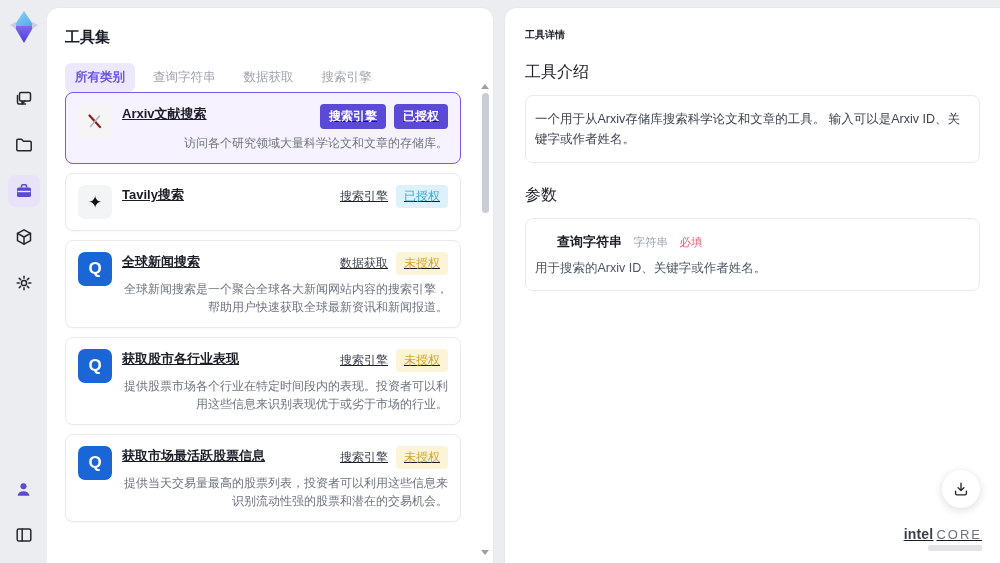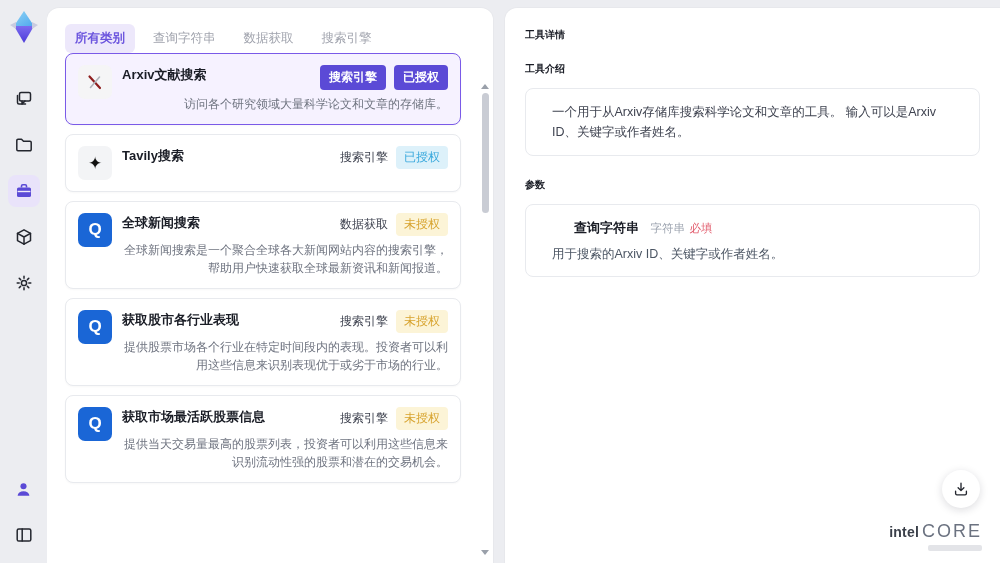--- a/index.html
+++ b/index.html
@@ -48,63 +48,63 @@
   .tool-card.selected { background:#F6F2FF; border:1.5px solid #7A5AE8; }
   .tool-icon {
     flex:0 0 34px; width:34px; height:34px; border-radius:7px;
     display:flex; align-items:center; justify-content:center;
     font-weight:800; overflow:hidden;
   }
   .tool-icon.light { background:#F5F5F6; }
   .tool-icon.blue  { background:#1A66D6; color:#fff; font-size:17px; }
   .tool-icon.star  { background:#F3F4F6; color:#111; font-size:17px; font-weight:400; }
   .tool-body { flex:1; min-width:0; }
-  .tool-top { display:flex; align-items:flex-start; }
+  .tool-top { display:flex; align-items:flex-start;text-decoration:underline; }
   .tool-name { font-size:13px; font-weight:700; color:#1A1D26; padding-top:1px; }
   .tags { margin-left:auto; display:flex; gap:8px; align-items:center; }
   .tag { font-size:12px; white-space:nowrap; }
   .tag.solid { background:#5B4AD6; color:#fff; padding:4px 9px; border-radius:4px; font-weight:600; }
   .tag.cat-plain { color:#3F4350; }
   .tag.auth { background:#DDF1FA; color:#38A8DC; padding:3px 8px; border-radius:4px; }
   .tag.unauth { background:#FCF4D7; color:#D7A32E; padding:3px 8px; border-radius:4px; }
   .tool-desc { font-size:12px; color:#6F7480; line-height:1.5; margin-top:5px;text-align:right; }
 
   
   .scrollbar { position:absolute; right:3px; top:76px; bottom:6px; width:10px; }
   .sb-arrow { width:0; height:0; margin:0 auto; border-left:4px solid transparent; border-right:4px solid transparent; }
   .sb-arrow.up { border-bottom:5px solid #9AA0AA; }
   .sb-arrow.down { border-top:5px solid #9AA0AA; position:absolute; bottom:22px; left:1px; }
   .sb-thumb { width:7px; margin:4px auto 0 auto; height:120px; background:#C9CCD4; border-radius:4px; }
 
   
   .detail-title { font-size:10px; font-weight:700; margin:4px 0 20px 0; }
-  .section-h { font-size:10px; font-weight:700; margin-bottom:12px; }
+  .section-h { font-size:16px; font-weight:400; margin-bottom:12px; }
   .intro-card, .param-card {
     border:1px solid #E8EAEE; border-radius:8px; background:#fff;
-    padding:13px 26px; margin-bottom:22px;
+    padding:13px 9px; margin-bottom:22px;
   }
   .intro-card { font-size:12.5px; color:#3F4350; line-height:1.6; }
   .param-name { font-size:13px; font-weight:700; color:#1A1D26;margin-left:22px; }
   .param-type { font-size:11.5px; color:#9CA3AF; margin-left:7px; }
-  .param-req { font-size:11.5px; color:#E25D6E; }
+  .param-req { font-size:11.5px; color:#E25D6E; margin-left:7px; }
   .param-desc { font-size:12.5px; color:#4B5563; margin-top:9px; }
 
   
   .fab {
     position:absolute; right:20px; bottom:55px; width:38px; height:38px;
     background:#fff; border-radius:50%; display:flex; align-items:center; justify-content:center;
     box-shadow:0 2px 8px rgba(20,20,40,0.15); cursor:pointer; z-index:6;
   }
   .brandmark {
     position:absolute; right:18px; bottom:12px; z-index:6;
-    display:flex; flex-direction:column; align-items:flex-end;
+    display:flex; flex-direction:column; align-items:flex-end;text-decoration:underline;
   }
   .brandline { display:flex; align-items:baseline; gap:3px; }
   .intel-t { font-size:14px; font-weight:700; color:#3A3F49; letter-spacing:0.2px; }
-  .core-t { font-size:18px; color:#6B7280; text-transform:uppercase; letter-spacing:2px; font-weight:400; }
+  .core-t { font-size:13px; color:#6B7280; text-transform:uppercase; letter-spacing:2px; font-weight:400; }
   .brand-bar { width:54px; height:6px; background:#E3E4E8; border-radius:2px; margin-top:3px; }
 
   svg.icn { stroke:#23262E; stroke-width:1.5; fill:none; stroke-linecap:round; stroke-linejoin:round; }
 </style>
 </head>
 <body>
 
 <div class="rail">
   <svg class="logo" viewBox="0 0 34 36">
     <defs>
@@ -167,20 +167,21 @@
     <svg class="icn" viewBox="0 0 20 20">
       <rect x="3.2" y="4" width="13.6" height="12" rx="1.6"></rect>
       <path d="M8.2 4 v12"></path>
     </svg>
   </div>
 </div>
 
 <div class="shell">
 
   <div class="panel left">
+    <div class="page-title">工具集</div>
 
     <div class="tabs">
       <div class="tab active">所有类别</div>
       <div class="tab">查询字符串</div>
       <div class="tab">数据获取</div>
       <div class="tab">搜索引擎</div>
     </div>
 
     <div class="tool-list">
 

